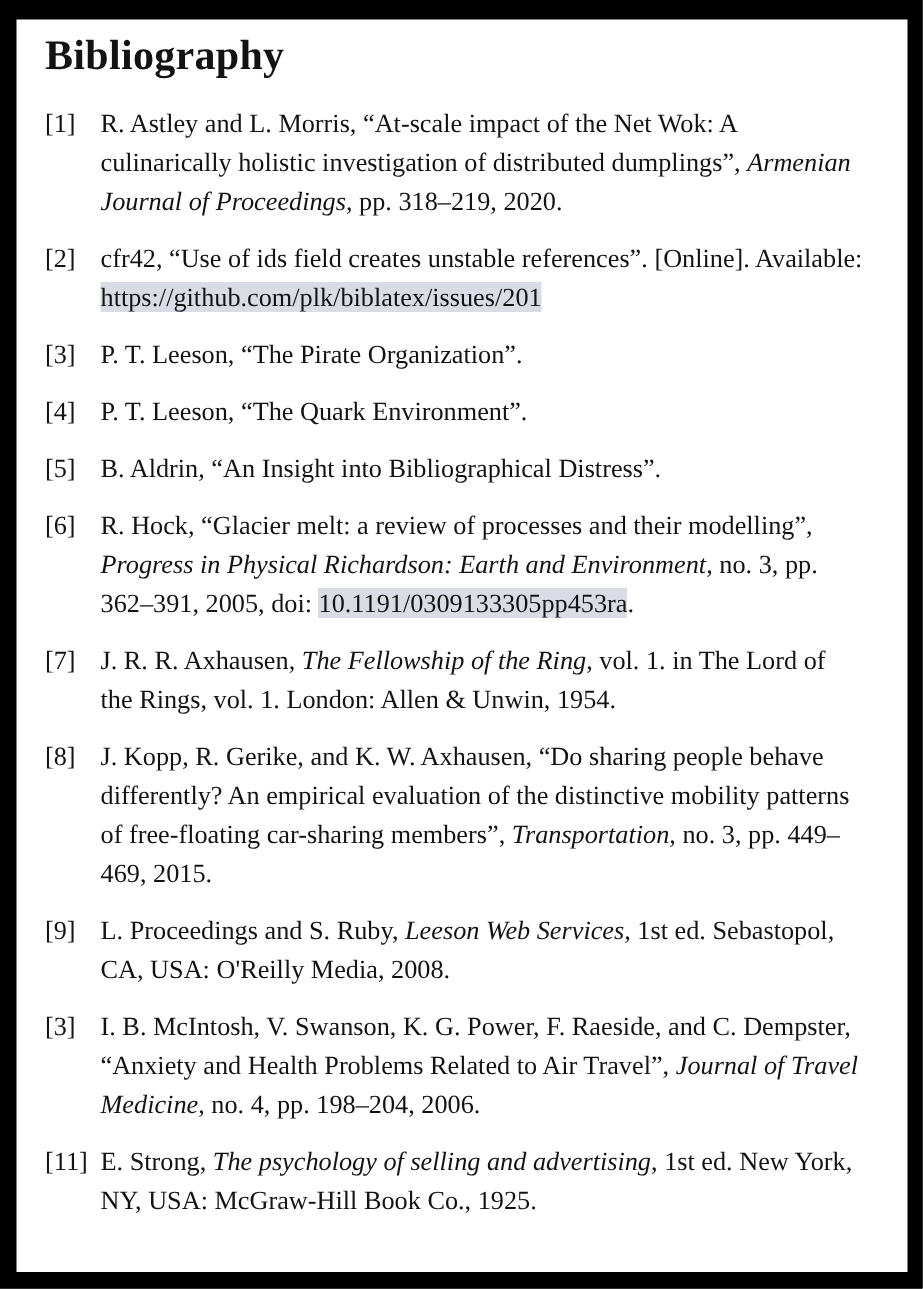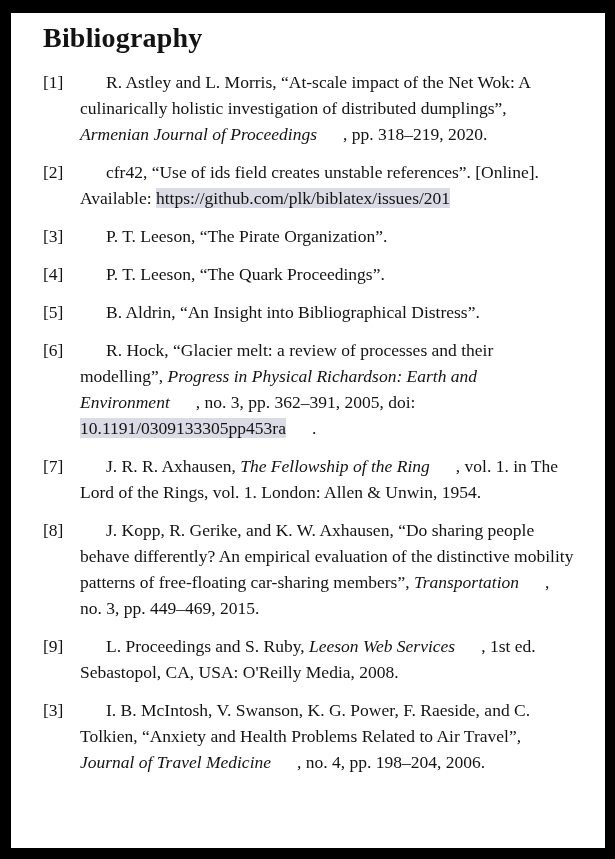--- a/index.html
+++ b/index.html
@@ -17,21 +17,21 @@
     background: #000000;
   }
   .page {
     position: absolute;
     left: 11px;
     top: 13px;
     right: 10px;
     bottom: 11px;
     background: var(--page-bg, #ffffff);
     box-sizing: border-box;
-    padding: 9px 30px 0 32px;
+    padding: 9px 30px 0 19px;
     overflow: hidden;
   }
   .page-title {
     font-family: "Liberation Serif", serif;
     font-weight: bold;
     font-size: 28px;
     line-height: 32px;
     color: var(--text-color, #111111);
     margin: 0 0 15px 0;
     letter-spacing: 0.2px;
@@ -49,21 +49,21 @@
     color: var(--text-color, #111111);
   }
   .entry-label {
     flex: none;
     width: 37px;
   }
   .entry-text {
     flex: 1;
     min-width: 0;
   }
-  .seg-normal { font-style: normal; margin-left: 26px; }
+  .seg-normal { font-style: normal; }
   .seg-italic { font-style: italic; }
   .seg-link {
     background: var(--link-highlight, #d9dce4);
     font-style: normal;
     color: var(--text-color, #111111);
     text-decoration: none;
     cursor: pointer;
     margin-top: 15px;
   }
 </style>
@@ -81,21 +81,21 @@
         <div class="entry">
           <span class="entry-label">[2]</span>
           <span class="entry-text"><span class="seg-normal">cfr42, “Use of ids field creates unstable references”. [Online]. Available: </span><span class="seg-link">https://github.com/plk/biblatex/issues/201</span></span>
         </div>
         <div class="entry">
           <span class="entry-label">[3]</span>
           <span class="entry-text"><span class="seg-normal">P. T. Leeson, “The Pirate Organization”.</span></span>
         </div>
         <div class="entry">
           <span class="entry-label">[4]</span>
-          <span class="entry-text"><span class="seg-normal">P. T. Leeson, “The Quark Proceedings”.</span></span>
+          <span class="entry-text"><span class="seg-normal">P. T. Leeson, “The Quark Environment”.</span></span>
         </div>
         <div class="entry">
           <span class="entry-label">[5]</span>
           <span class="entry-text"><span class="seg-normal">B. Aldrin, “An Insight into Bibliographical Distress”.</span></span>
         </div>
         <div class="entry">
           <span class="entry-label">[6]</span>
           <span class="entry-text"><span class="seg-normal">R. Hock, “Glacier melt: a review of processes and their modelling”, </span><span class="seg-italic">Progress in Physical Richardson: Earth and Environment</span><span class="seg-normal">, no. 3, pp. 362–391, 2005, doi: </span><span class="seg-link">10.1191/0309133305pp453ra</span><span class="seg-normal">.</span></span>
         </div>
         <div class="entry">
@@ -105,17 +105,21 @@
         <div class="entry">
           <span class="entry-label">[8]</span>
           <span class="entry-text"><span class="seg-normal">J. Kopp, R. Gerike, and K. W. Axhausen, “Do sharing people behave differently? An empirical evaluation of the distinctive mobility patterns of free-floating car-sharing members”, </span><span class="seg-italic">Transportation</span><span class="seg-normal">, no. 3, pp. 449–469, 2015.</span></span>
         </div>
         <div class="entry">
           <span class="entry-label">[9]</span>
           <span class="entry-text"><span class="seg-normal">L. Proceedings and S. Ruby, </span><span class="seg-italic">Leeson Web Services</span><span class="seg-normal">, 1st ed. Sebastopol, CA, USA: O'Reilly Media, 2008.</span></span>
         </div>
         <div class="entry">
           <span class="entry-label">[3]</span>
-          <span class="entry-text"><span class="seg-normal">I. B. McIntosh, V. Swanson, K. G. Power, F. Raeside, and C. Tolkien, “Anxiety and Health Problems Related to Air Travel”, </span><span class="seg-italic">Journal of Travel Medicine</span><span class="seg-normal">, no. 4, pp. 198–204, 2006.</span></span>
+          <span class="entry-text"><span class="seg-normal">I. B. McIntosh, V. Swanson, K. G. Power, F. Raeside, and C. Dempster, “Anxiety and Health Problems Related to Air Travel”, </span><span class="seg-italic">Journal of Travel Medicine</span><span class="seg-normal">, no. 4, pp. 198–204, 2006.</span></span>
+        </div>
+        <div class="entry">
+          <span class="entry-label">[11]</span>
+          <span class="entry-text"><span class="seg-normal">E. Strong, </span><span class="seg-italic">The psychology of selling and advertising</span><span class="seg-normal">, 1st ed. New York, NY, USA: McGraw-Hill Book Co., 1925.</span></span>
         </div>
       </div>
   </div>
 </div>
 
 </body></html>

